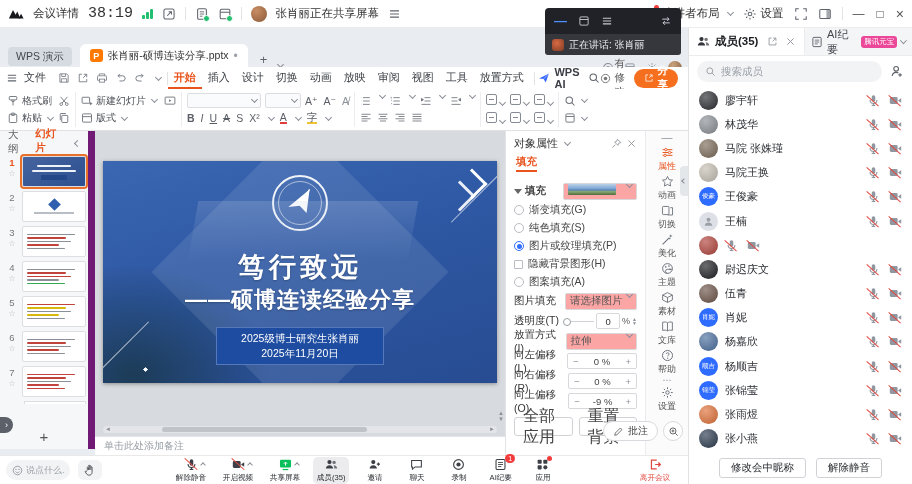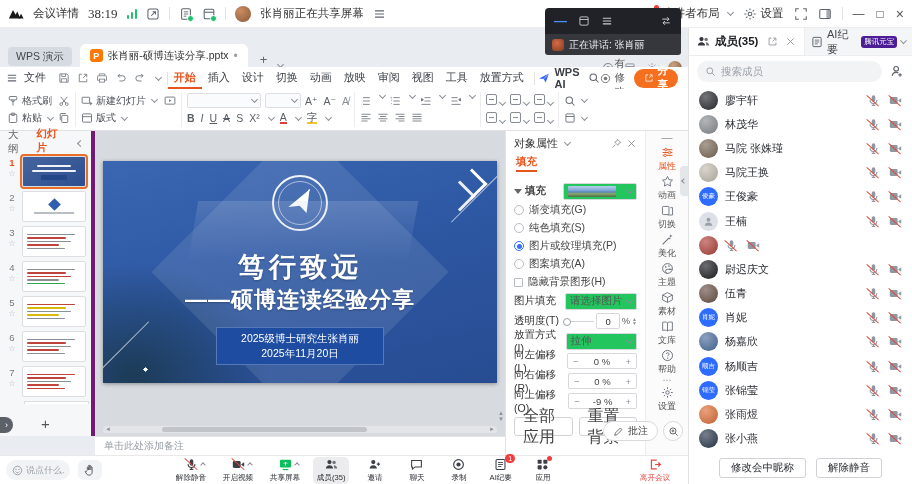--- a/index.html
+++ b/index.html
@@ -5,21 +5,21 @@
 *{margin:0;padding:0;box-sizing:border-box}
 body{margin:0;background:#888;font-family:"Liberation Sans","DejaVu Sans",sans-serif}
 .stage{position:relative;width:912px;height:484px;background:#fff;overflow:hidden;color:#333;font-size:12px}
 .ic{display:inline-flex;width:14px;height:14px;flex:none}
 .ic svg{width:100%;height:100%}
 .cv{display:inline-block;width:5px;height:5px;border-right:1.2px solid #8a8f98;border-bottom:1.2px solid #8a8f98;transform:rotate(45deg);margin:-2px 0 0 3px}
 .cvl{transform:rotate(135deg)}
 
 .topbar{position:absolute;left:0;top:0;width:912px;height:28px;background:#fff;border-bottom:1px solid #ededed;display:flex;align-items:center;padding:0 8px;gap:9px;z-index:20}
 .topbar .txt{font-size:11.5px;color:#333}
-.timer{font-family:Liberation Serif, serif;font-size:13px;color:#333}
+.timer{font-family:Liberation Mono, monospace;font-size:15px;color:#333}
 .sig{display:flex;align-items:flex-end;gap:1.5px;height:10px}
 .sig i{width:2.5px;background:#22c06e;border-radius:1px}
 .sig i:nth-child(1){height:4px}.sig i:nth-child(2){height:7px}.sig i:nth-child(3){height:10px}
 .vd{width:1px;height:13px;background:#e3e3e3}
 .tbic{position:relative;color:#5f646c}
 .tbic::after{content:"";position:absolute;right:-1px;bottom:-1px;width:5px;height:5px;border-radius:50%;background:#22c06e;border:1px solid #fff}
 .av16{width:16px;height:16px;border-radius:50%;background:radial-gradient(circle at 35% 30%,#c98d63,#8a5a38);flex:none}
 .tb-right{margin-left:auto;display:flex;align-items:center;gap:10px}
 .reddot{position:relative}
 .reddot::after{content:"";position:absolute;right:-2px;top:-2px;width:5px;height:5px;border-radius:50%;background:#f23c3c}
@@ -65,21 +65,21 @@
 .fsel.sm{width:36px}
 .fbtns{display:flex;gap:6px;align-items:center;font-size:10.5px;color:#5a5e66}
 .fbtns b{font-weight:bold}.fbtns .it{font-style:italic}.fbtns .un{text-decoration:underline}.fbtns .st{text-decoration:line-through}
 .colA{color:#5a5e66;border-bottom:2px solid #e03c3c;line-height:10px}
 .colZ{color:#5a5e66;border-bottom:2px solid #f0c330;line-height:10px}
 .pgrid{display:flex;gap:5px}
 .pgrid .ic{width:12px;height:12px;color:#6b7078}
 .ph{display:inline-block;width:11px;height:11px;border:1px solid #868b94;border-radius:2px;position:relative}
 .ph::after{content:"";position:absolute;left:2px;top:4px;width:5px;height:1px;background:#868b94}
 
-.spanel{position:absolute;left:0;top:103px;width:95px;bottom:19px;background:#f6f7f9;border-right:4px solid #701a75}
+.spanel{position:absolute;left:0;top:103px;width:95px;bottom:6px;background:#f6f7f9;border-right:7px solid #701a75}
 .sphead{height:22px;display:flex;align-items:center;gap:8px;padding:0 8px;font-size:10.5px;color:#666}
 .sphead .on{color:#e8541d;border-bottom:2px solid #e8541d;font-weight:bold;padding-bottom:1px}
 .sphead .coll{margin-left:auto;color:#999}
 .titem{display:flex;margin:3px 2px 4px 2px;height:31px}
 .tgut{width:20px;display:flex;flex-direction:column;align-items:center;gap:2px;padding-top:1px}
 .tnum{font-size:9.5px;color:#777}
 .tnum.on{color:#e8541d;font-weight:bold}
 .tstar{font-size:8px;color:#b6bac2;line-height:8px}
 .tthumb{width:64px;height:31px;background:#fff;border:1px solid #dcdee2;border-radius:2px;position:relative;overflow:hidden;display:flex;flex-direction:column;justify-content:center;align-items:center}
 .tthumb.sel{outline:2px solid #e8702a;outline-offset:0}
@@ -123,21 +123,21 @@
 
 .props{position:absolute;left:505px;top:103px;width:140px;bottom:0;background:#fff;border-left:1px solid #e2e4e8;font-size:10.5px;color:#333}
 .phead{height:24px;display:flex;align-items:center;gap:4px;padding:0 8px;font-size:11px;color:#333}
 .phead .sp{margin-left:auto}
 .phead .ic{width:11px;height:11px;color:#8b9098}
 .ptab{height:20px;padding:0 10px}
 .ptab span{color:#e8541d;font-weight:bold;border-bottom:2px solid #e8541d;padding-bottom:3px}
 .prow{display:flex;align-items:center;justify-content:space-between;padding:0 8px;height:20px}
 .dis{display:flex;align-items:center;gap:3px;font-weight:bold;color:#444}
 .dis::before{content:"";width:0;height:0;border:4px solid transparent;border-top:5px solid #666;margin-top:4px}
-.psel{height:17px;border:1px solid #d6d8dc;border-radius:2px;display:flex;align-items:center;justify-content:space-between;padding:0 4px;color:#555;background:#22c55e}
+.psel{height:17px;border:1px solid #d6d8dc;border-radius:2px;display:flex;align-items:flex-start;justify-content:space-between;padding:0 4px;color:#555;background:#fca5a5}
 .psel .cv{margin-left:4px}
 .w74{width:74px}.w72{width:72px}
 .imgprev{width:48px;height:11px;border-radius:1px;background:linear-gradient(180deg,#b9d0e8 0%,#7fa8d6 40%,#5b84b8 55%,#89a86d 70%,#4d6b40 100%)}
 .texprev{width:16px;height:11px;background:conic-gradient(#5b8dd9 25%,#fff 0 50%,#5b8dd9 0 75%,#fff 0) 0 0/5.5px 5.5px;border:1px solid #e0e0e0}
 .radio{width:10px;height:10px;border:1px solid #b9bcc2;border-radius:50%;margin-right:5px;flex:none}
 .radio.on{border:1px solid #3370ff;position:relative}
 .radio.on::after{content:"";position:absolute;inset:1.5px;background:#3370ff;border-radius:50%}
 .chk{width:9px;height:9px;border:1px solid #b9bcc2;border-radius:1px;margin-right:5px;flex:none}
 .optrow{display:flex;align-items:center;padding:0 8px;height:18px;color:#444}
 .slider{display:flex;align-items:center;gap:2px}
@@ -163,21 +163,21 @@
 .sidehandle{position:absolute;right:0px;top:138px;width:8px;height:30px;background:#e4e7ea;border-radius:4px 0 0 4px;display:flex;align-items:center;justify-content:center;font-size:7px;color:#8b9098;z-index:6}
 
 .sidebar{position:absolute;right:0;top:28px;width:224px;height:456px;background:#fff;border-left:1px solid #e2e2e2;display:flex;flex-direction:column;z-index:15}
 .stabs{height:28px;display:flex;align-items:stretch;border-bottom:1px solid #ececec;flex:none}
 .stab1{flex:1;display:flex;align-items:center;gap:5px;padding:0 8px;font-size:11.5px;color:#1a1c20;font-weight:bold;background:#fff}
 .stab1 .ic{width:13px;height:13px;color:#33363c}
 .stab1 .acts{margin-left:auto;display:flex;gap:7px;color:#8b9098}
 .stab1 .ic.sm{width:11px;height:11px;color:#8b9098}
 .stab2{width:108px;background:#f4f5f7;border-left:1px solid #ececec;display:flex;align-items:center;gap:4px;padding:0 6px;font-size:11px;color:#44474d}
 .stab2 .ic{width:12px;height:12px;color:#5f646c}
-.aibadge{background:#4c1d95;color:#fff;font-size:7.5px;padding:1px 3px;border-radius:3px;white-space:nowrap}
+.aibadge{background:#ec4899;color:#fff;font-size:7.5px;padding:1px 3px;border-radius:3px;white-space:nowrap}
 .stab2 .cv{margin-left:auto}
 .srch{height:30px;display:flex;align-items:center;gap:8px;padding:0 8px;flex:none}
 .sbox2{flex:1;height:21px;background:#f2f3f5;border-radius:11px;display:flex;align-items:center;gap:5px;padding:0 8px}
 .sbox2 .ic{width:11px;height:11px;color:#9aa0a6}
 .sbox2 input{border:none;background:transparent;outline:none;font-size:10.5px;color:#333;width:100%;font-family:inherit}
 .sbox2 input::placeholder{color:#9aa0a6}
 .srch>.ic{width:14px;height:14px;color:#5f646c}
 .mlist{flex:1;overflow:hidden;padding:2px 0}
 .mrow{height:24.2px;display:flex;align-items:center;padding:0 10px;gap:7px}
 .mava{width:19px;height:19px;border-radius:50%;flex:none;display:flex;align-items:center;justify-content:center;color:#fff;font-size:6.5px;overflow:hidden}
@@ -797,26 +797,26 @@
         </div>
       <div class="optrow">
           <span class="radio"></span>
           <span>纯色填充(S)</span>
         </div>
       <div class="optrow">
           <span class="radio on"></span>
           <span>图片或纹理填充(P)</span>
         </div>
       <div class="optrow">
+          <span class="chk"></span>
+          <span>隐藏背景图形(H)</span>
+        </div>
+      <div class="optrow">
           <span class="radio"></span>
           <span>图案填充(A)</span>
-        </div>
-      <div class="optrow">
-          <span class="chk"></span>
-          <span>隐藏背景图形(H)</span>
         </div>
       <div class="prow">
         <span>图片填充</span>
         <span class="psel w72">
             <span>请选择图片</span>
             <span class="cv"></span>
           </span>
       </div>
       <div class="prow">
         <span>透明度(T)</span>

